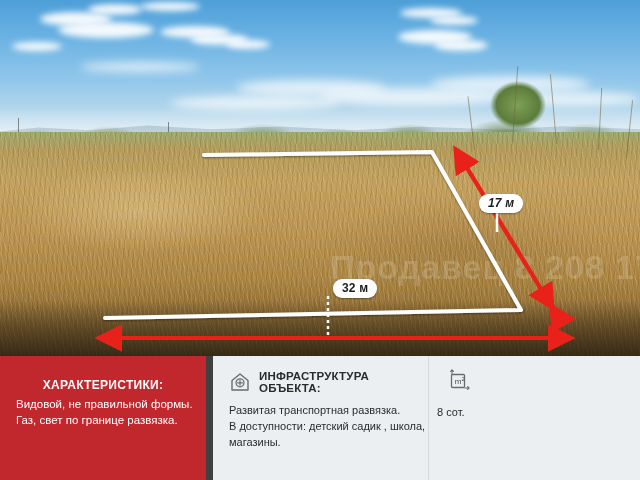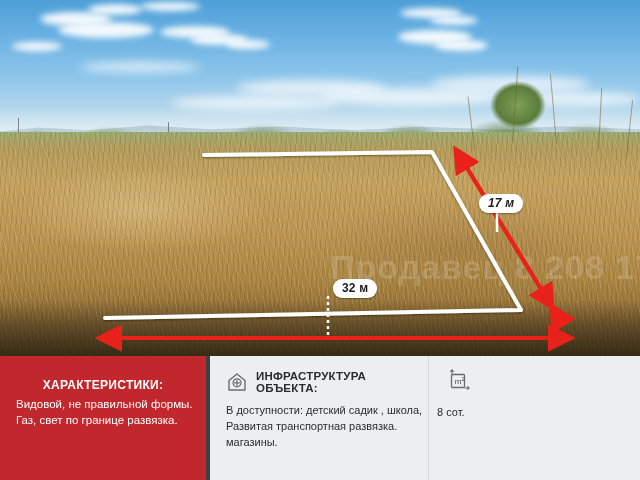--- a/index.html
+++ b/index.html
@@ -140,21 +140,21 @@
   .char-body {
     position: absolute; left: 16px; top: 40px; width: 198px;
     color: #fff;
     font-size: 11.5px;
     line-height: 16px;
   }
   #panel-infra {
     position: absolute; left: 206px; top: 0;
     width: 222px; height: 124px;
     background: #eceff1;
-    border-left: 4px solid #404040;
+    border-left: 7px solid #404040;
   }
   #panel-area {
     position: absolute; left: 428px; top: 0;
     width: 212px; height: 124px;
     background: #eceff1;
     border-left: 1px solid #d6dade;
   }
   .sec-head {
     position: absolute;
     display: flex; align-items: center; gap: 8px;
@@ -275,22 +275,22 @@
     <div id="panel-infra">
       <div class="sec-head" style="left:16px; top:14px;">
         <svg class="icon-box" width="22" height="22" viewBox="0 0 22 22">
           <path d="M3 9.5 L11 3 L19 9.5 L19 19 L3 19 Z" fill="none" stroke="#6b6b6b" stroke-width="1.4" stroke-linejoin="round"></path>
           <circle cx="11" cy="11.8" r="4" fill="none" stroke="#6b6b6b" stroke-width="1.2"></circle>
           <path d="M11 9.4 L11 14.2 M8.6 11.8 L13.4 11.8" stroke="#6b6b6b" stroke-width="1.2" stroke-linecap="round"></path>
         </svg>
         <span class="sec-title">ИНФРАСТРУКТУРА ОБЪЕКТА:</span>
       </div>
       <div class="sec-body" style="left:16px; top:46px; width:206px;">
+        <div>Развитая транспортная развязка.</div>
         <div>В доступности: детский садик , школа,</div>
-        <div>Развитая транспортная развязка.</div>
         <div>магазины.</div>
       </div>
     </div>
 
     <div id="panel-area">
       <div class="sec-head" style="left:16px; top:12px;">
         <svg class="icon-box" width="26" height="26" viewBox="0 0 26 26">
           <rect x="6.5" y="6.5" width="13" height="13" rx="1" fill="none" stroke="#6b6b6b" stroke-width="1.3"></rect>
           <text x="13" y="16.2" text-anchor="middle" font-family="Liberation Sans, sans-serif" font-size="8" fill="#4a4a4a">m</text>
           <text x="18.2" y="12.6" text-anchor="middle" font-family="Liberation Sans, sans-serif" font-size="6" fill="#4a4a4a">2</text>

